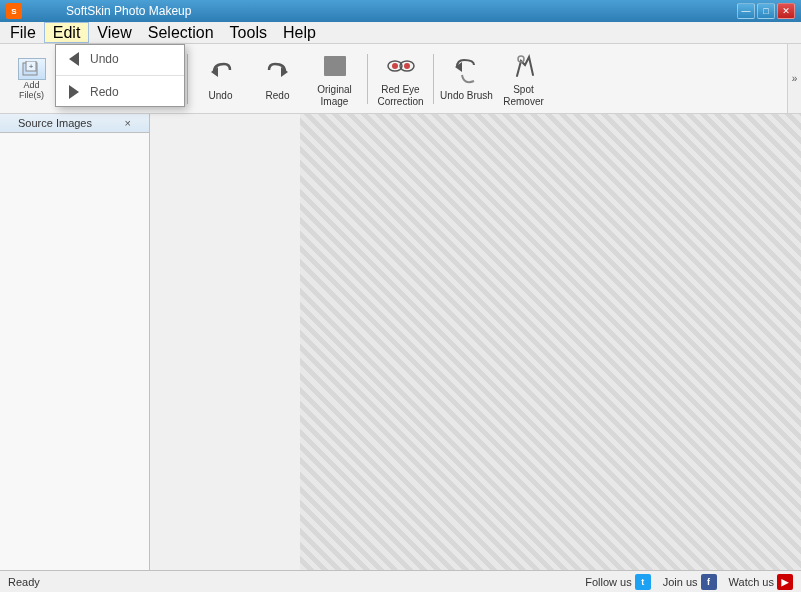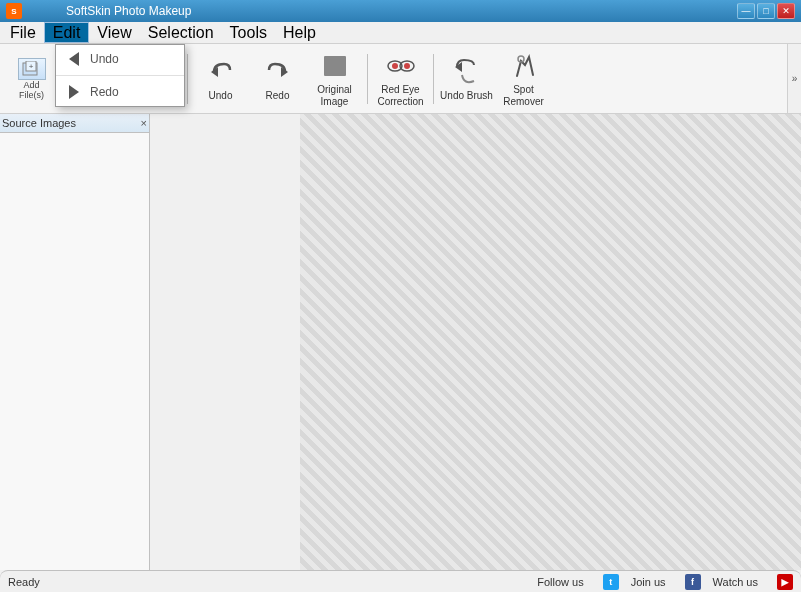--- a/index.html
+++ b/index.html
@@ -58,21 +58,21 @@
       padding: 0 2px;
       border-bottom: 1px solid #d0d0d0;
     }
     .menu-item {
       padding: 2px 8px;
       cursor: pointer;
       height: 100%;
       display: flex; align-items: center;
       font-size: 16px;
     }
-    .menu-item.active { background: #0369a1; border: 1px solid #a0c0e0; }
+    .menu-item.active { background: #fef9c3; border: 1px solid #a0c0e0; }
 
     
     #toolbar {
       background: #f5f5f5;
       height: 70px;
       border-bottom: 1px solid #d0d0d0;
       display: flex;
       align-items: center;
       padding: 4px 4px;
       gap: 2px;
@@ -113,21 +113,21 @@
       width: 150px;
       height: calc(592px - 22px - 22px - 70px - 22px);
       border-right: 1px solid #c0c0c0;
       background: #f8f8f8;
       float: left;
       position: relative;
     }
     #source-images-header {
       background: linear-gradient(to bottom, #e8f0f8, #d8e8f4);
       border-bottom: 1px solid #c0c0c0;
-      padding: 3px 2px;
+      padding: 3px 18px;
       display: flex; align-items: flex-end; justify-content: space-between;
       font-size: 11px;
       color: #333;
     }
     #source-images-close {
       cursor: pointer; font-size: 11px; color: #555;
     }
 
     
     #canvas-area {
@@ -146,28 +146,28 @@
     #status-bar {
       background: #f0f0f0;
       height: 22px;
       border-top: 1px solid #c0c0c0;
       display: flex;
       align-items: center;
       padding: 0 8px;
       font-size: 11px;
       clear: both;
       position: absolute;
-      bottom: 0; left: 0; right: 0; border-radius: 8px;
+      bottom: 0; left: 0; right: 0;
     }
     #status-left { flex: 1; color: #333; }
     #status-right {
       display: flex; gap: 12px; align-items: center;
     }
     .status-link {
-      display: flex; align-items: center; gap: 19px;
+      display: flex; align-items: center; gap: 3px;
       font-size: 11px; color: #333; cursor: pointer;
     }
     .social-icon {
       width: 16px; height: 16px;
       border-radius: 2px;
       display: flex; align-items: center; justify-content: center;
       font-size: 9px; color: white; font-weight: bold;
     }
     .fb { background: #3b5998; }
     .yt { background: #cc0000; }

